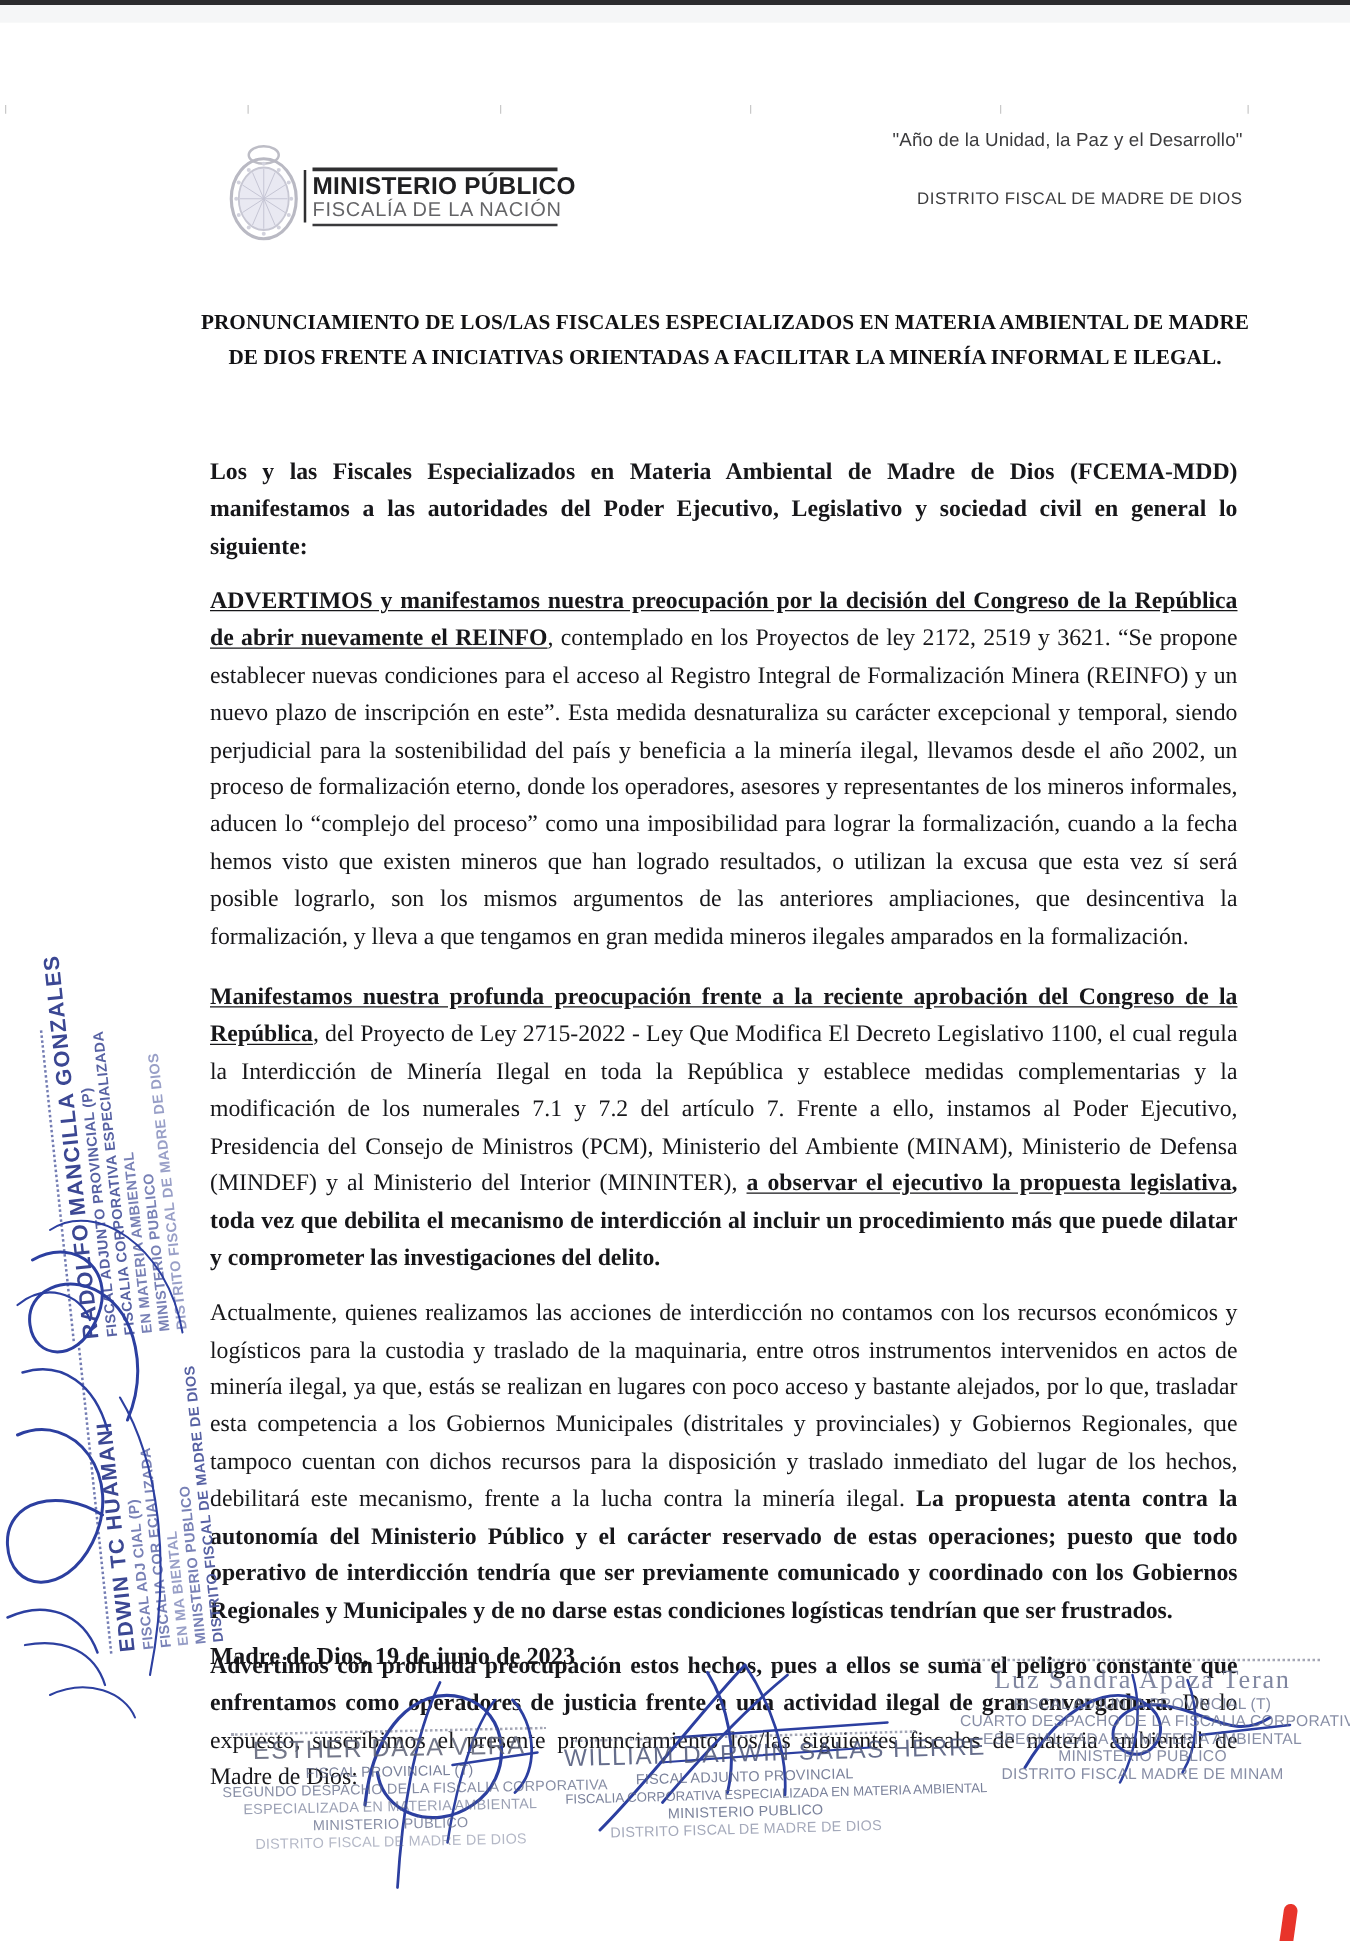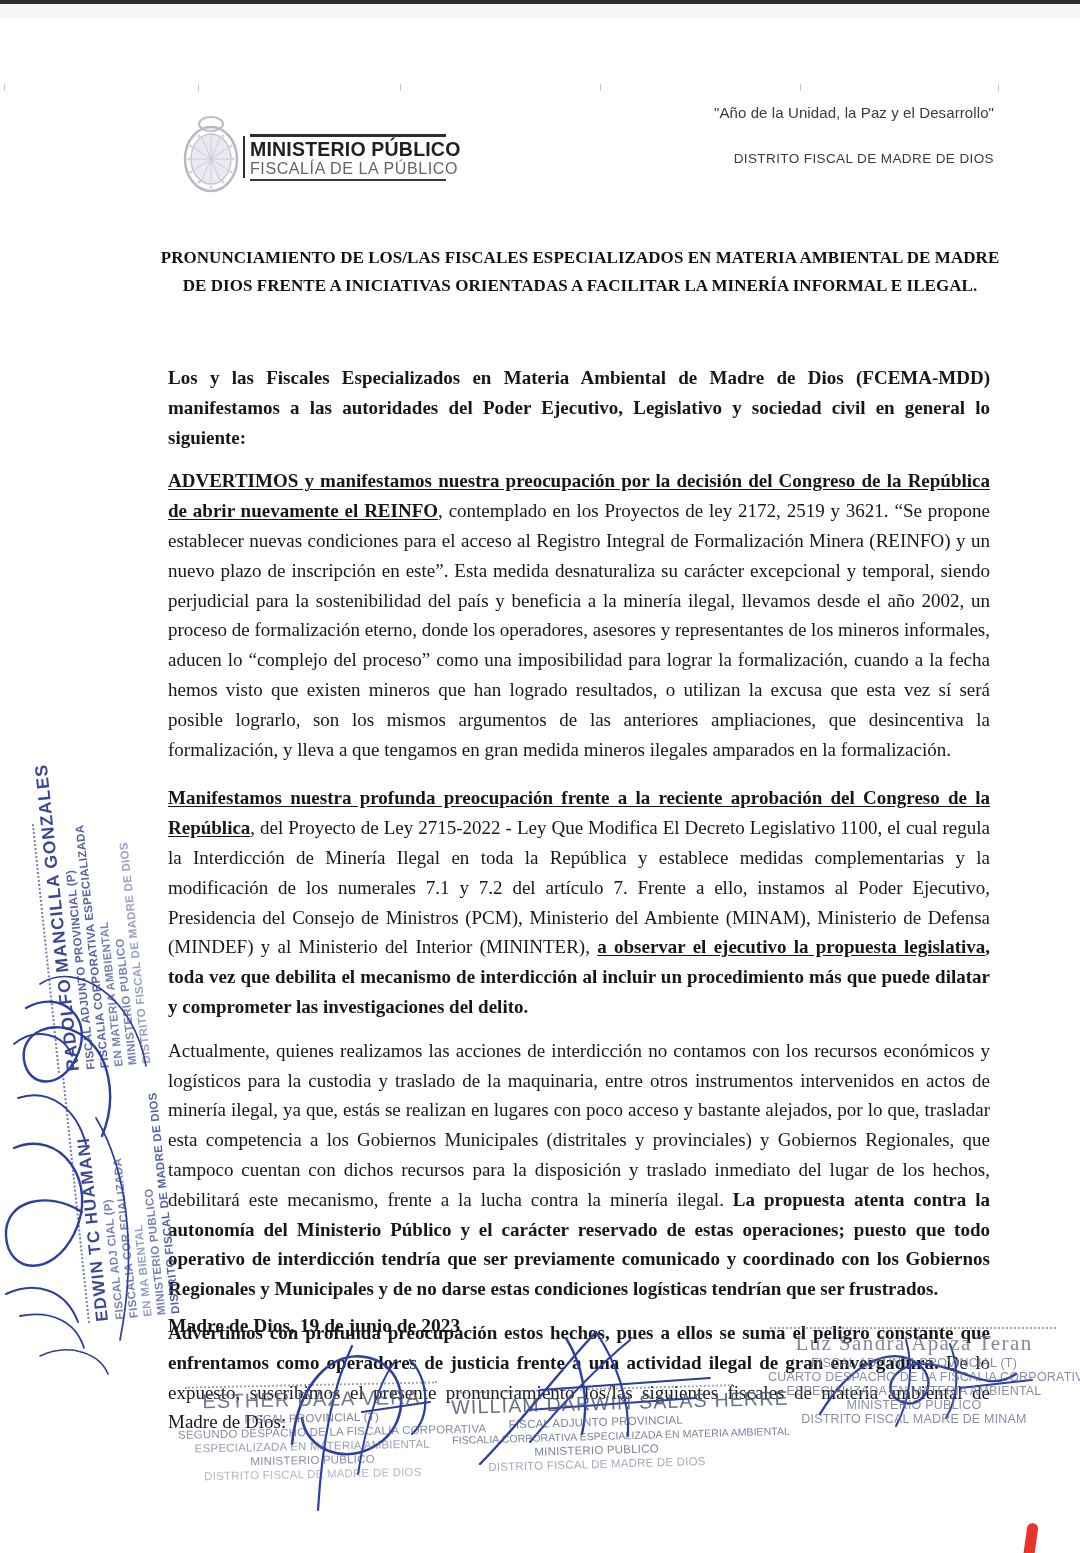--- a/index.html
+++ b/index.html
@@ -353,21 +353,21 @@
             <circle cx="21" cy="26" r="1.6"></circle>
         </g>
       </svg>
     </div>
 
     <div class="mp-divider"></div>
 
     <div class="mp-lockup">
       <div class="mp-rule-top"></div>
       <div class="mp-title">MINISTERIO PÚBLICO</div>
-      <div class="mp-sub">FISCALÍA DE LA PÚBLICO</div>
+      <div class="mp-sub">FISCALÍA DE LA NACIÓN</div>
       <div class="mp-rule-bottom"></div>
     </div>
 
     <div class="hdr-right">
       <div class="hdr-motto">"Año de la Unidad, la Paz y el Desarrollo"</div>
       <div class="hdr-district">DISTRITO FISCAL DE MADRE DE DIOS</div>
     </div>
   </div>
 
   <div class="doc-title">PRONUNCIAMIENTO DE LOS/LAS FISCALES ESPECIALIZADOS EN MATERIA AMBIENTAL DE MADRE DE DIOS FRENTE A INICIATIVAS ORIENTADAS A FACILITAR LA MINERÍA INFORMAL E ILEGAL.</div>

